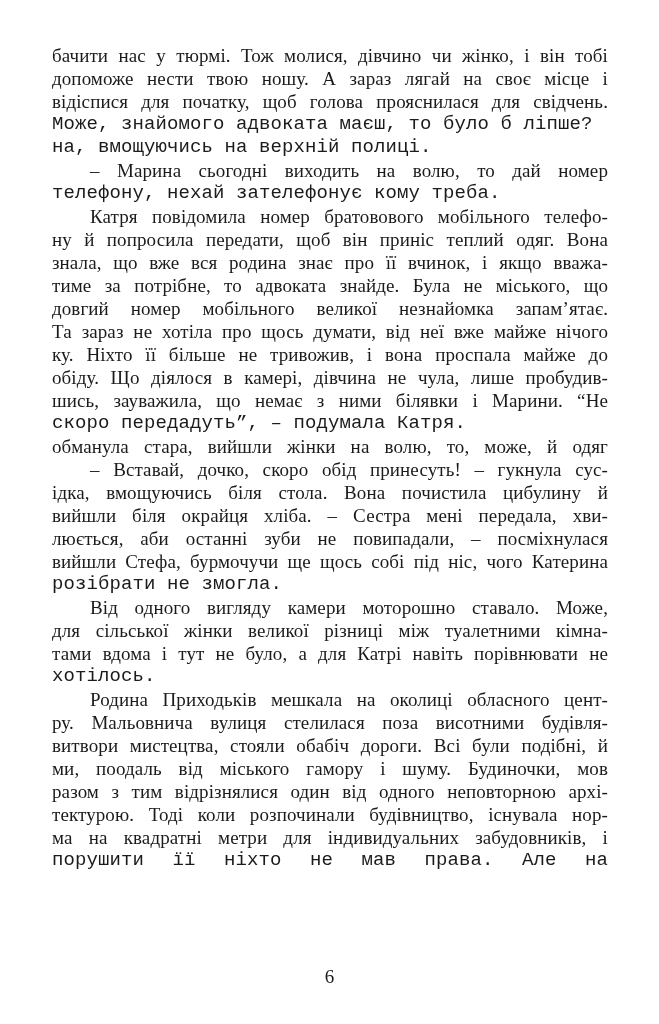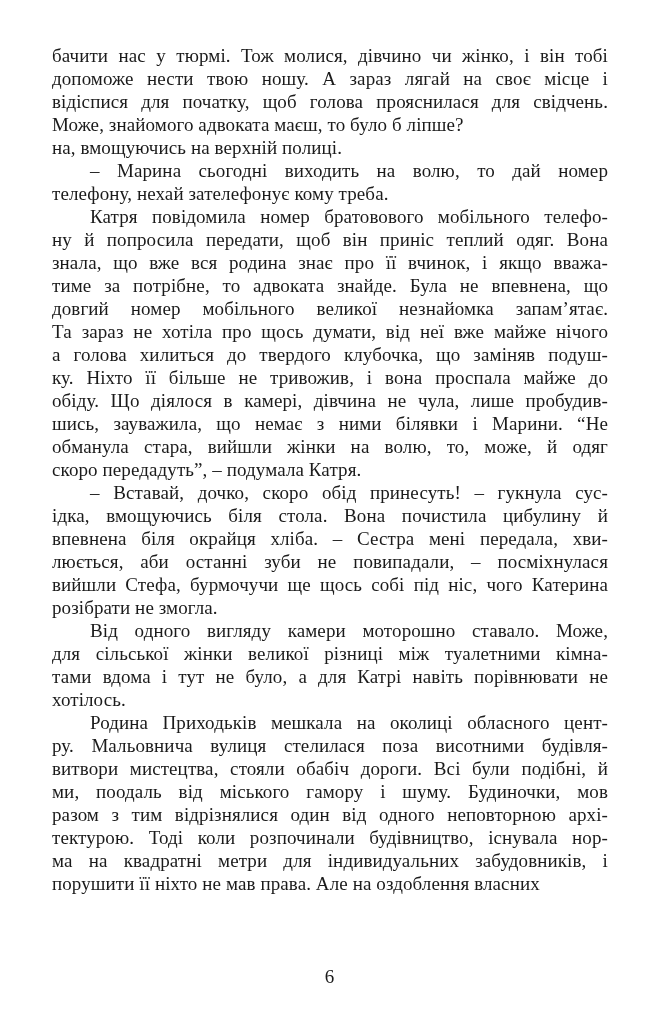--- a/index.html
+++ b/index.html
@@ -39,20 +39,21 @@
     text-align: justify;
     text-align-last: justify;
     height: 23px;
     overflow: hidden;
   }
   .line.first {
     padding-left: 38px;
   }
   .line.last {
     text-align-last: left;
+    font-family: Liberation Mono, monospace;
   }
   .page-number {
     position: absolute;
     top: 966px;
     left: 0;
     width: 659px;
     text-align: center;
     font-size: 19px;
     color: #1b1b1b;
   }
@@ -72,34 +73,33 @@
         <div class="line last">на, вмощуючись на верхній полиці.</div>
       </div>
       <div class="para">
         <div class="line first">– Марина сьогодні виходить на волю, то дай номер</div>
         <div class="line last">телефону, нехай зателефонує кому треба.</div>
       </div>
       <div class="para">
         <div class="line first">Катря повідомила номер братовового мобільного телефо-</div>
         <div class="line">ну й попросила передати, щоб він приніс теплий одяг. Вона</div>
         <div class="line">знала, що вже вся родина знає про її вчинок, і якщо вважа-</div>
-        <div class="line">тиме за потрібне, то адвоката знайде. Була не впевнена, що</div>
+        <div class="line">тиме за потрібне, то адвоката знайде. Була не міського, що</div>
         <div class="line">довгий номер мобільного великої незнайомка запам’ятає.</div>
         <div class="line">Та зараз не хотіла про щось думати, від неї вже майже нічого</div>
-        <div class="line">а голова хилиться до твердого клубочка, що заміняв подуш-</div>
         <div class="line">ку. Ніхто її більше не тривожив, і вона проспала майже до</div>
         <div class="line">обіду. Що діялося в камері, дівчина не чула, лише пробудив-</div>
         <div class="line">шись, зауважила, що немає з ними білявки і Марини. “Не</div>
+        <div class="line last">скоро передадуть”, – подумала Катря.</div>
         <div class="line">обманула стара, вийшли жінки на волю, то, може, й одяг</div>
-        <div class="line last">скоро передадуть”, – подумала Катря.</div>
       </div>
       <div class="para">
         <div class="line first">– Вставай, дочко, скоро обід принесуть! – гукнула сус-</div>
         <div class="line">ідка, вмощуючись біля стола. Вона почистила цибулину й</div>
-        <div class="line">впевнена біля окрайця хліба. – Сестра мені передала, хви-</div>
+        <div class="line">вийшли біля окрайця хліба. – Сестра мені передала, хви-</div>
         <div class="line">люється, аби останні зуби не повипадали, – посміхнулася</div>
         <div class="line">вийшли Стефа, бурмочучи ще щось собі під ніс, чого Катерина</div>
         <div class="line last">розібрати не змогла.</div>
       </div>
       <div class="para">
         <div class="line first">Від одного вигляду камери моторошно ставало. Може,</div>
         <div class="line">для сільської жінки великої різниці між туалетними кімна-</div>
         <div class="line">тами вдома і тут не було, а для Катрі навіть порівнювати не</div>
         <div class="line last">хотілось.</div>
       </div>

